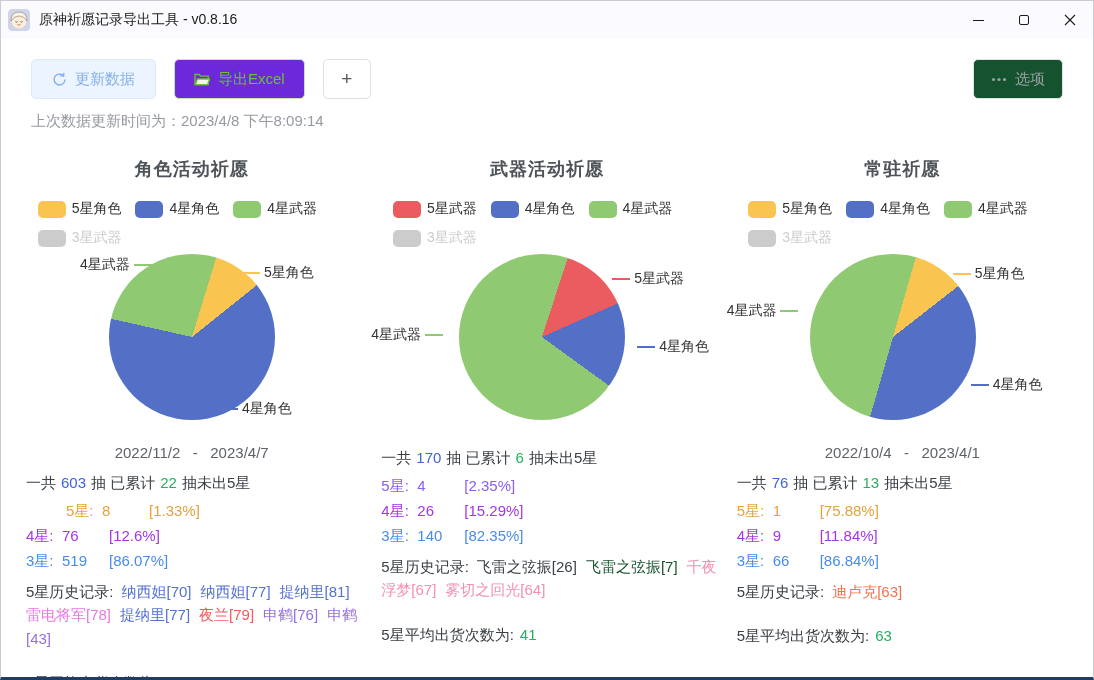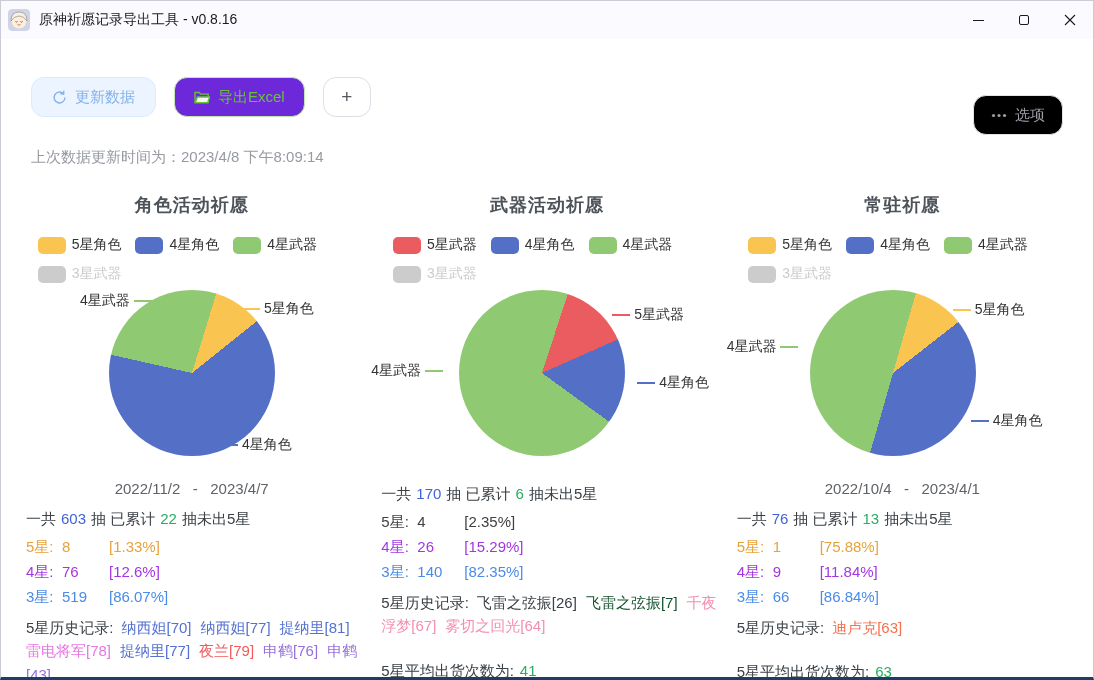--- a/index.html
+++ b/index.html
@@ -13,25 +13,25 @@
   .titlebar { height:38px; background:#fbfafe; display:flex; align-items:center; padding-left:7px; }
   .app-icon { width:22px; height:22px; border-radius:4px; overflow:hidden; flex:0 0 auto; }
   .titlebar .title { margin-left:9px; font-size:14px; color:#1b1b1b; }
   .win-controls { margin-left:auto; display:flex; height:100%; }
   .win-btn { width:46px; height:100%; border:none; background:transparent; display:flex; align-items:center; justify-content:center; cursor:pointer; }
   .glyph-min { width:11px; height:1px; background:#1a1a1a; display:block; }
   .glyph-max { width:10px; height:10px; border:1px solid #1a1a1a; border-radius:2px; display:block; }
   .glyph-close { width:12px; height:12px; display:block; }
   
   .toolbar { display:flex; align-items:center; margin:20px 30px 0 30px; gap:18px; }
-  .btn { height:40px; border-radius:13px; font-size:15px; display:inline-flex; align-items:center; gap:8px; cursor:pointer; font-family:inherit; }
+  .btn { height:40px; border-radius:5px; font-size:15px; display:inline-flex; align-items:center; gap:8px; cursor:pointer; font-family:inherit; }
   .btn-update { background:#ecf5ff; border:1px solid #d9ecff; color:#85b1ea; padding:0 20px; }
   .btn-export { background:#6d28d9; border:1px solid #c2e7b0; color:#67c23a; padding:0 19px; }
   .btn-plus   { background:#fff; border:1px solid #dcdfe6; color:#54585e; width:48px; justify-content:center; font-size:19px; font-weight:300; }
-  .btn-options{ background:#000000; border:1px solid #e2e3e7; color:#9b9ea5; padding:0 17px; margin-left:auto;margin-top:36px; }
+  .btn-options{ background:#14532d; border:1px solid #e2e3e7; color:#9b9ea5; padding:0 17px; margin-left:auto; }
   .btn svg { display:block; }
   
   .status-line { margin:13px 30px 0 30px; font-size:15px; color:#969aa1; }
   
   .charts { display:grid; grid-template-columns:repeat(3,1fr); padding:0 13px; margin-top:12px; }
   .chart-col { position:relative; }
   .chart-title { text-align:center; font-size:18px; font-weight:600; color:#4d5359; margin-top:14px; letter-spacing:1px; }
   .legend { width:308px; margin:19px auto 0 auto; display:flex; flex-wrap:wrap; row-gap:11px; column-gap:14px; align-items:center; }
   .legend-item { display:inline-flex; align-items:center; gap:6px; cursor:pointer; }
   .legend-marker { width:28px; height:17px; border-radius:5px; display:inline-block; }
@@ -152,21 +152,21 @@
             <span>5星角色</span>
           </div>
           <div class="pie-label" style="left: 202px; top: 148px;">
             <span class="pie-label-line" style="background: rgb(84, 112, 198);"></span>
             <span>4星角色</span>
           </div>
         </div>
         <div class="date-range">2022/11/2   -   2023/4/7</div>
         <div class="stats">
           <div class="total-line"><span class="seg">一共</span><span class="seg num-total">603</span><span class="seg">抽 已累计</span><span class="seg num-pity">22</span><span class="seg">抽未出5星</span></div>
-          <div class="star-row" style="color: rgb(230, 162, 60);"><span class="lbl">5星:</span><span class="cnt">8</span><span class="pct">[1.33%]</span></div>
+          <div class="star-row" style="color: rgb(230, 162, 60); margin-left: 40px;"><span class="lbl">5星:</span><span class="cnt">8</span><span class="pct">[1.33%]</span></div>
           <div class="star-row" style="color: rgb(164, 53, 226);"><span class="lbl">4星:</span><span class="cnt">76</span><span class="pct">[12.6%]</span></div>
           <div class="star-row" style="color: rgb(74, 139, 232);"><span class="lbl">3星:</span><span class="cnt">519</span><span class="pct">[86.07%]</span></div>
           <div class="history"><span class="hist-label">5星历史记录:</span><span class="hist-entry" style="color: rgb(85, 113, 209);">纳西妲[70]</span><span class="hist-entry" style="color: rgb(85, 113, 209);">纳西妲[77]</span><span class="hist-entry" style="color: rgb(85, 113, 209);">提纳里[81]</span><span class="hist-entry" style="color: rgb(230, 120, 224);">雷电将军[78]</span><span class="hist-entry" style="color: rgb(85, 113, 209);">提纳里[77]</span><span class="hist-entry" style="color: rgb(242, 91, 91);">夜兰[79]</span><span class="hist-entry" style="color: rgb(149, 112, 219);">申鹤[76]</span><span class="hist-entry" style="color: rgb(149, 112, 219);">申鹤[43]</span></div>
           <div class="avg-line"><span>5星平均出货次数为:</span><span class="avg-value">72.62</span></div>
         </div>
       </div>
       <div class="chart-col">
         <div class="chart-title">武器活动祈愿</div>
         <div class="legend">
           <span class="legend-item">
@@ -196,21 +196,21 @@
             <span class="pie-label-line" style="background: rgb(84, 112, 198);"></span>
             <span>4星角色</span>
           </div>
           <div class="pie-label" style="left: 2px; top: 74px;">
             <span>4星武器</span>
             <span class="pie-label-line" style="background: rgb(143, 201, 114);"></span>
           </div>
         </div>
         <div class="stats">
           <div class="total-line"><span class="seg">一共</span><span class="seg num-total">170</span><span class="seg">抽 已累计</span><span class="seg num-pity">6</span><span class="seg">抽未出5星</span></div>
-          <div class="star-row" style="color: #404040;"><span class="lbl">5星:</span><span class="cnt">4</span><span class="pct">[2.35%]</span></div>
+          <div class="star-row" style="color: #8b5cf6;"><span class="lbl">5星:</span><span class="cnt">4</span><span class="pct">[2.35%]</span></div>
           <div class="star-row" style="color: rgb(164, 53, 226);"><span class="lbl">4星:</span><span class="cnt">26</span><span class="pct">[15.29%]</span></div>
           <div class="star-row" style="color: rgb(74, 139, 232);"><span class="lbl">3星:</span><span class="cnt">140</span><span class="pct">[82.35%]</span></div>
           <div class="history"><span class="hist-label">5星历史记录:</span><span class="hist-entry" style="color: rgb(58, 64, 69);">飞雷之弦振[26]</span><span class="hist-entry" style="color: #14532d;">飞雷之弦振[7]</span><span class="hist-entry" style="color: rgb(244, 143, 177);">千夜浮梦[67]</span><span class="hist-entry" style="color: rgb(244, 143, 177);">雾切之回光[64]</span></div>
           <div class="avg-line"><span>5星平均出货次数为:</span><span class="avg-value">41</span></div>
         </div>
       </div>
       <div class="chart-col">
         <div class="chart-title">常驻祈愿</div>
         <div class="legend">
           <span class="legend-item">

